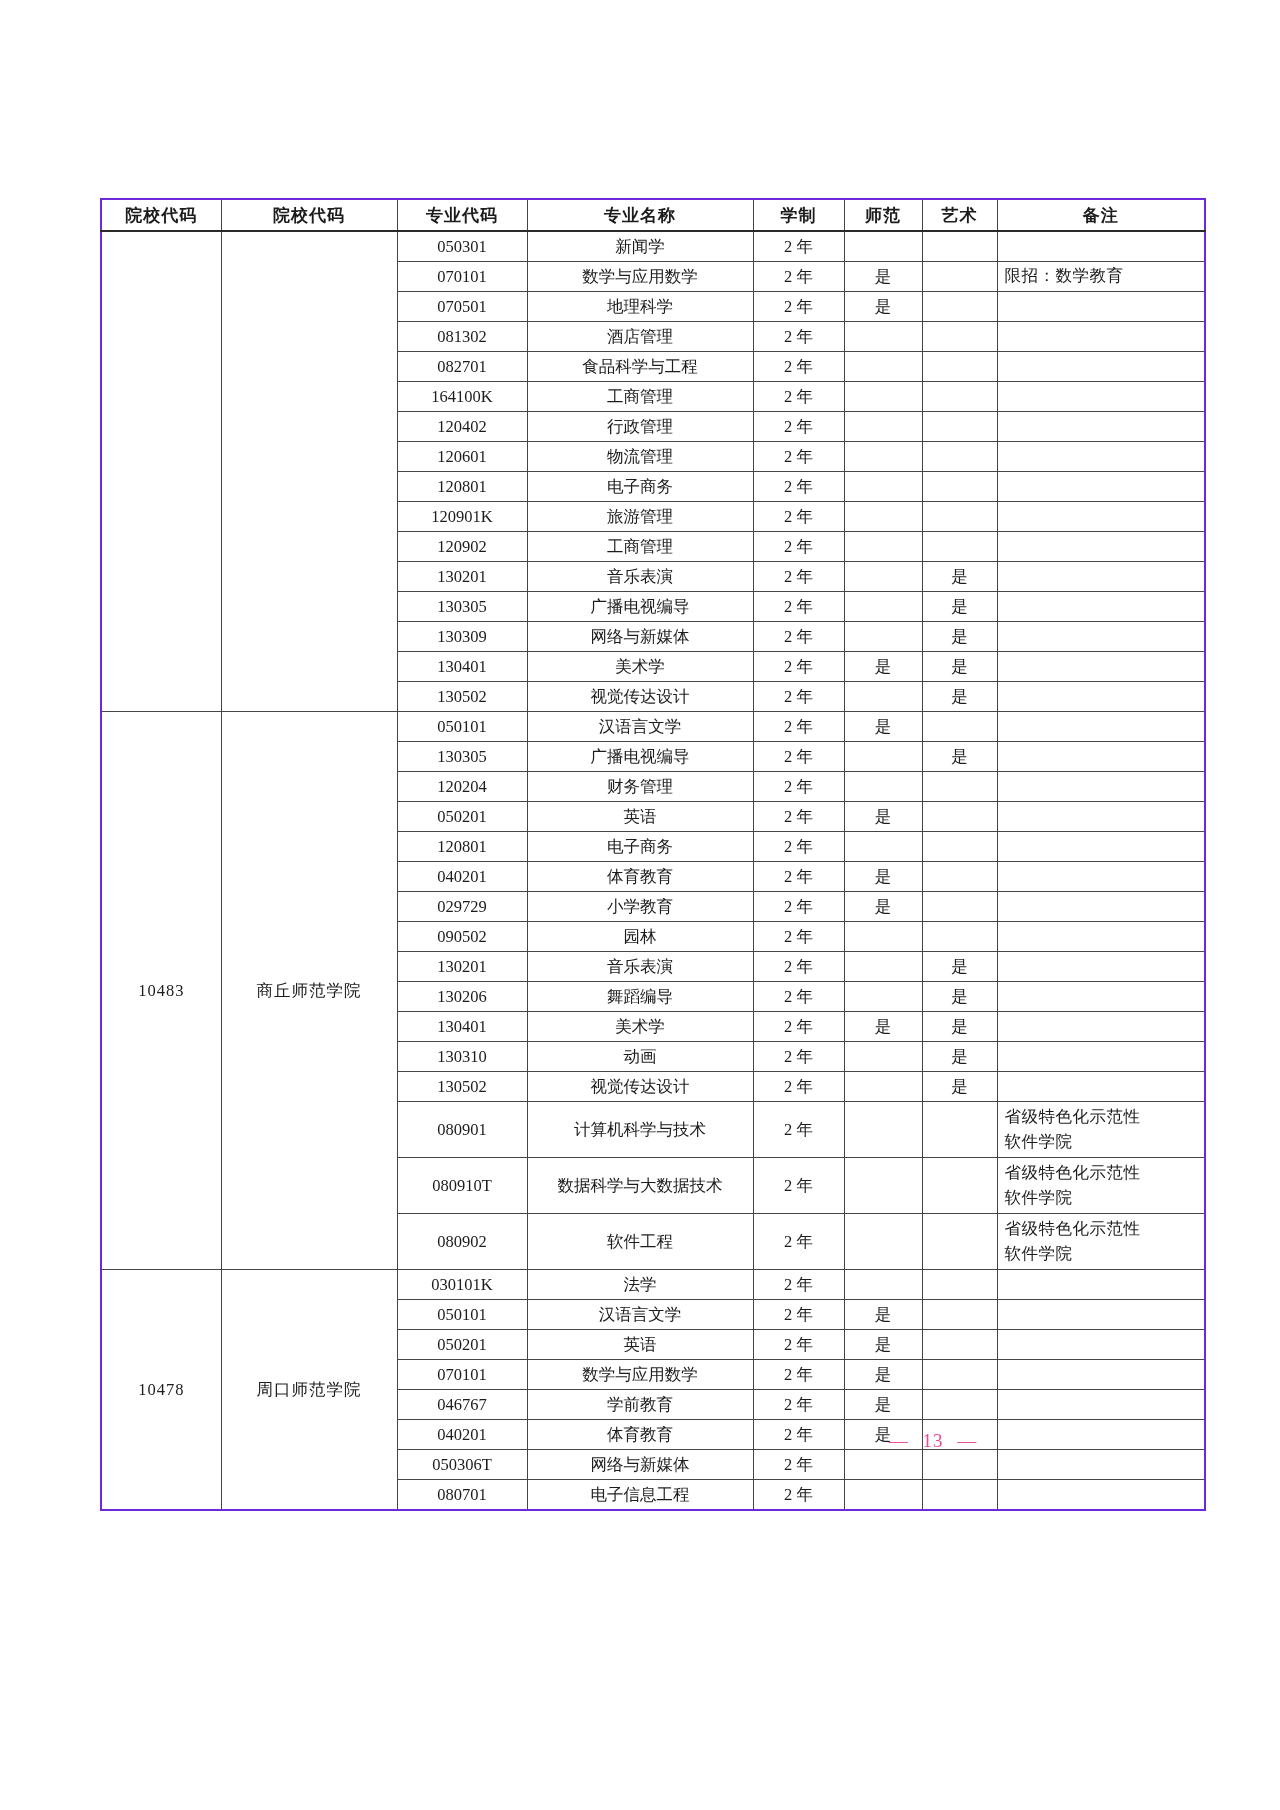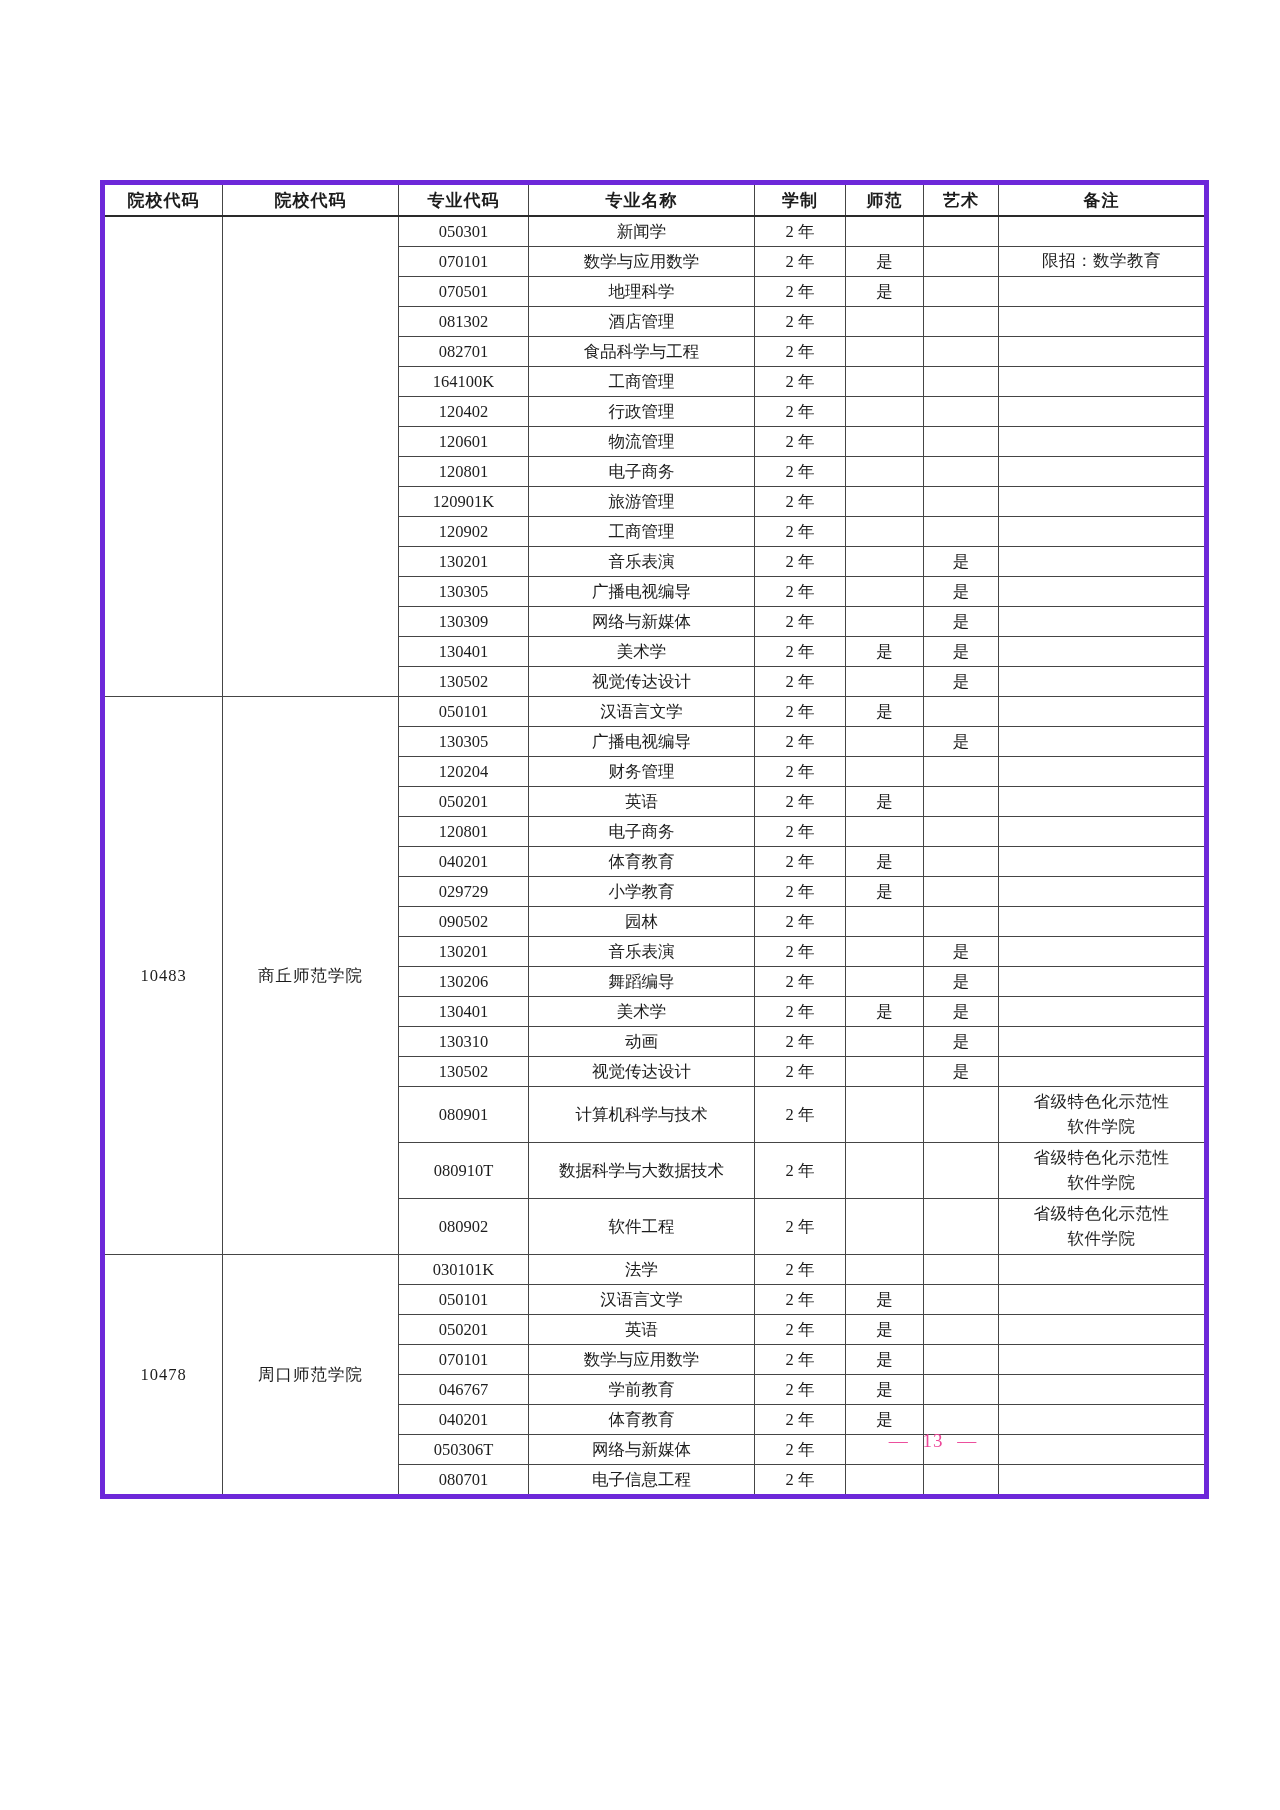--- a/index.html
+++ b/index.html
@@ -10,25 +10,25 @@
   body {
     position: relative;
     width: 1280px;
     height: 1810px;
     font-family: "Liberation Serif", serif;
     color: #1c1c1c;
   }
   .doc-table {
     position: absolute;
     left: 100px;
-    top: 180px;
+    top: 198px;
     width: 1104px;
     border-collapse: collapse;
     table-layout: fixed;
-    border: 5px solid #6d28d9;
+    border: 2px solid #6d28d9;
   }
   .doc-table th, .doc-table td {
     border: 1px solid #454545;
     text-align: center;
     vertical-align: middle;
     padding: 0;
     overflow: hidden;
   }
   .doc-table th {
     height: 30px;
@@ -40,21 +40,21 @@
   }
   .doc-table td {
     height: 25px;
     font-size: 16.5px;
     line-height: 1.2;
   }
   .doc-table tr.tall td {
     height: 51px;
   }
   .doc-table td.remark {
-    text-align: center;
+    text-align: left;
     padding: 2px 7px;
     white-space: pre-line;
     line-height: 1.5;
     letter-spacing: 0.5px;
     margin-top: 42px;
   }
   .doc-table td.college-code, .doc-table td.college-name {
     letter-spacing: 1px;
   }
   .page-number {

